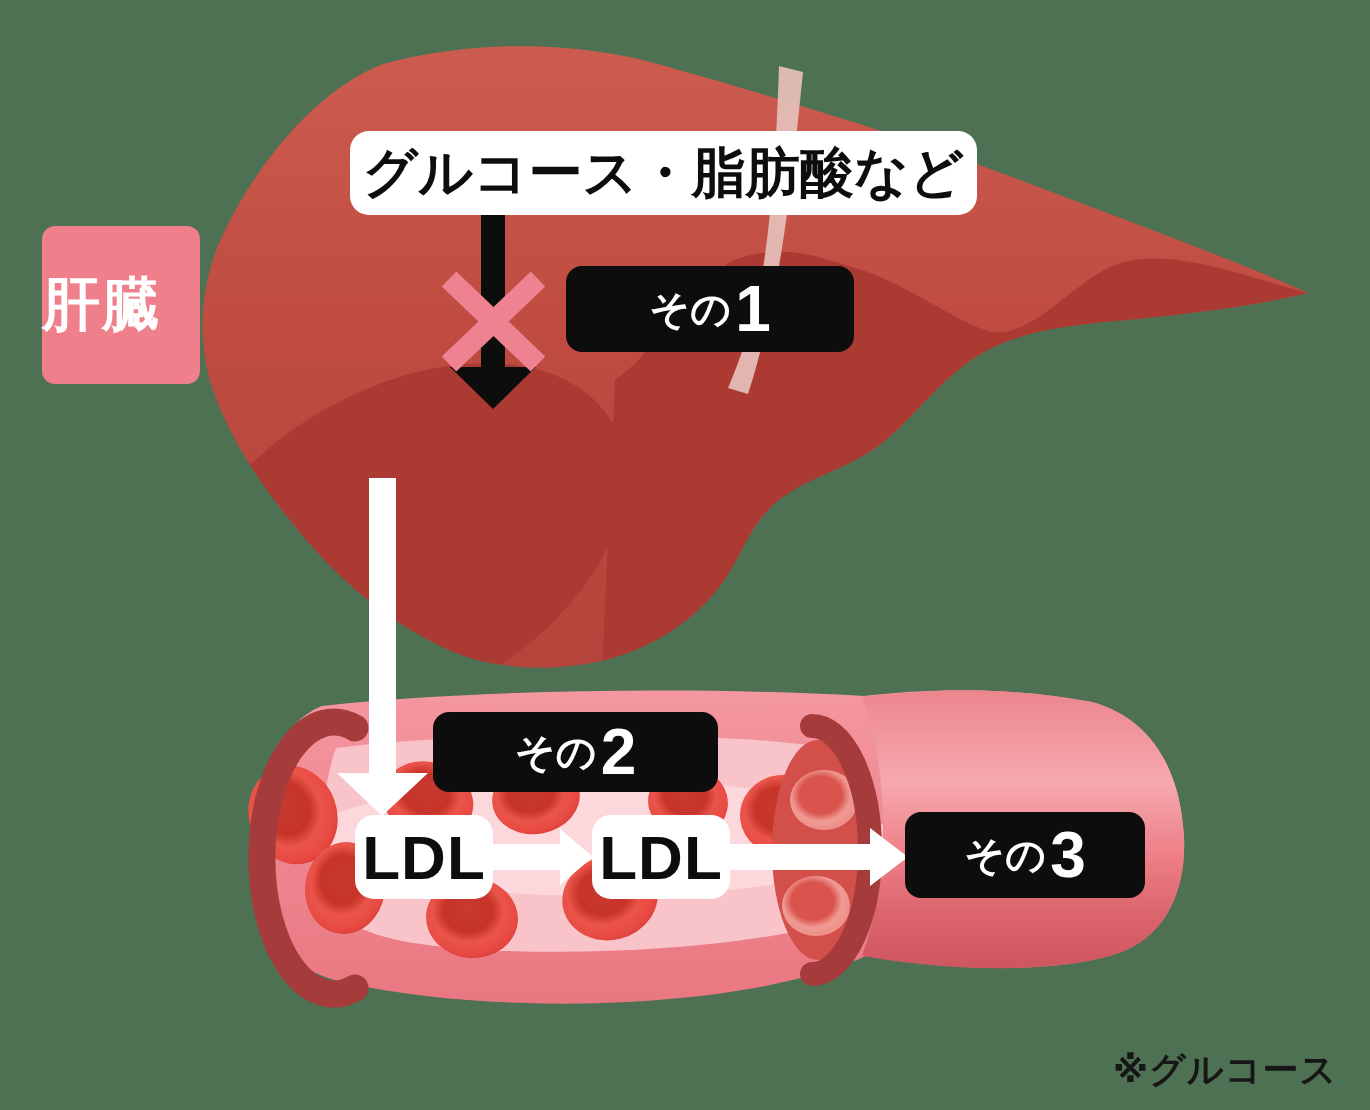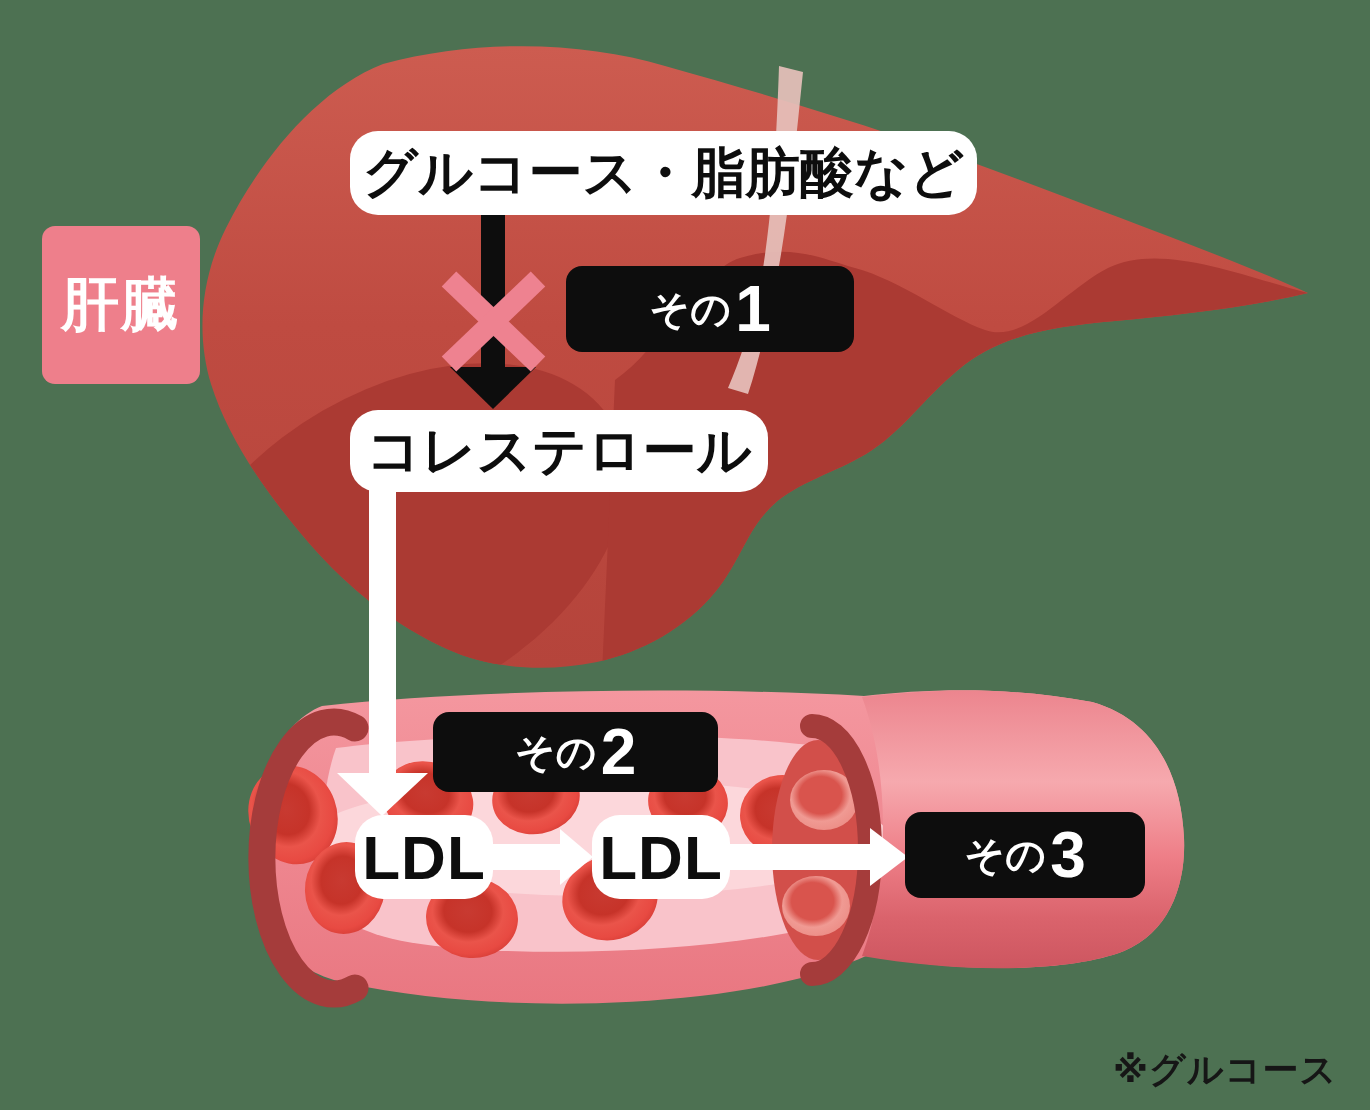--- a/index.html
+++ b/index.html
@@ -12,29 +12,29 @@
     width:1370px;height:1110px;
     background:#4d7152;
     overflow:hidden;
   }
   .stage svg{position:absolute;left:0;top:0;}
 
   
   .side-label{
     position:absolute;left:42px;width:158px;height:158px;
     background:#ee7f8b;border-radius:13px;
-    display:flex;align-items:center;justify-content:center;
+    display:flex;align-items:center;
     color:#ffffff;font-size:58px;font-weight:800;letter-spacing:2px;
   }
   .side-label.liver{top:226px;}
   .side-label.vessel{top:768px;}
 
   
   .white-box{
-    position:absolute;background:#ffffff;border-radius:28px;
+    position:absolute;background:#ffffff;border-radius:19px;
     display:flex;align-items:center;justify-content:center;
     color:#0d0d0d;font-weight:800;
   }
   .box-input{left:350px;top:131px;width:627px;height:84px;font-size:54px;}
   .box-chole{left:350px;top:410px;width:418px;height:82px;font-size:54px;}
   .box-ldl1{left:355px;top:815px;width:138px;height:84px;font-size:62px;letter-spacing:1px;}
   .box-ldl2{left:592px;top:815px;width:138px;height:84px;font-size:62px;letter-spacing:1px;}
 
   
   .step-box{
@@ -188,23 +188,20 @@
 
   <div class="white-box box-input">
     <span>グルコース・脂肪酸など</span>
   </div>
 
   <div class="step-box step-1">
     <span class="step-prefix">その</span>
     <span class="step-number">1</span>
   </div>
 
-  <div class="white-box box-chole">
-    <span>コレステロール</span>
-  </div>
 
   <div class="step-box step-2">
     <span class="step-prefix">その</span>
     <span class="step-number">2</span>
   </div>
 
   <div class="white-box box-ldl1">
     <span>LDL</span>
   </div>
   <div class="white-box box-ldl2">

